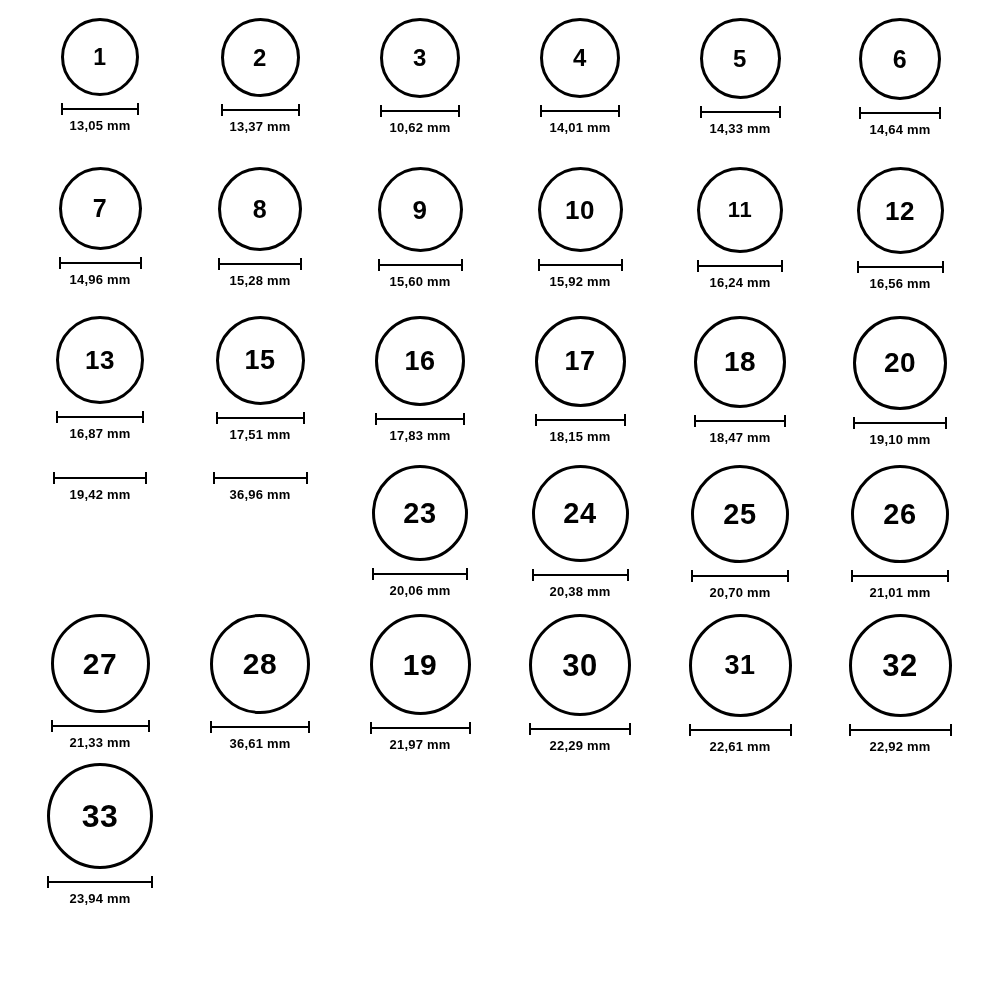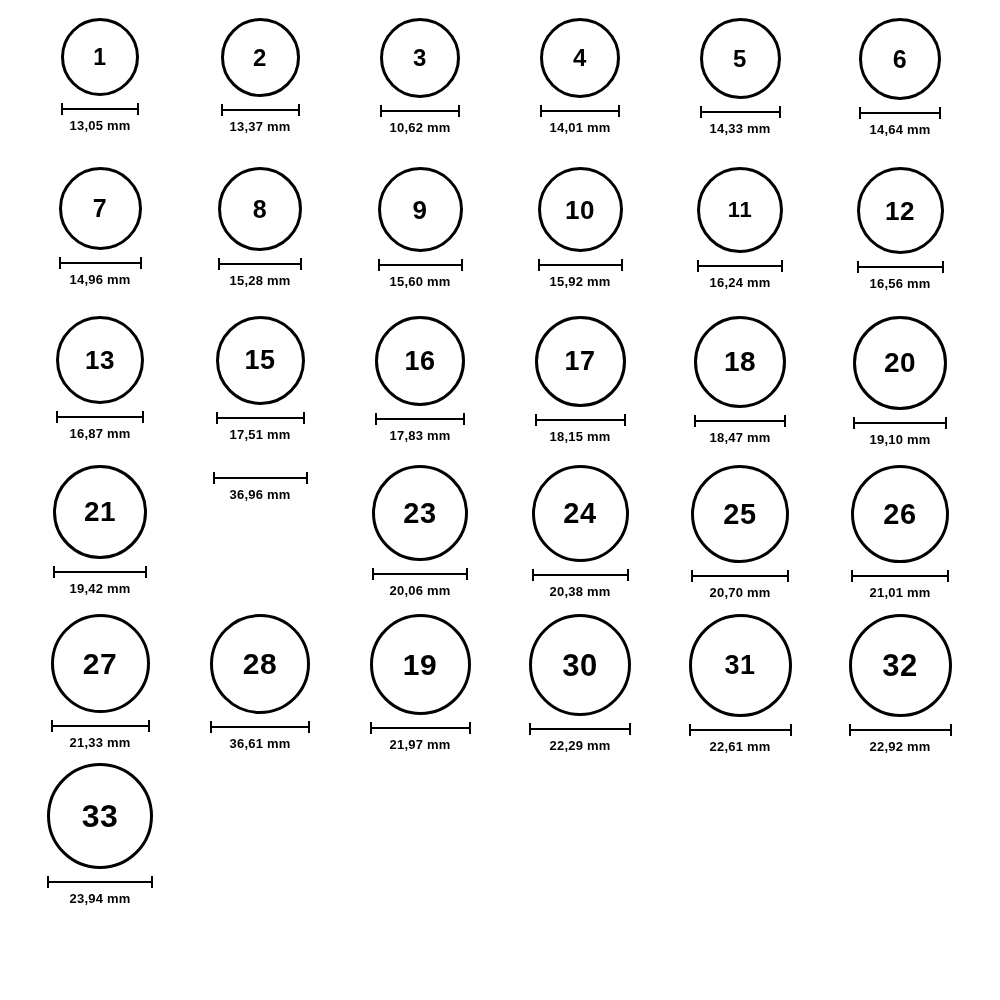--- a/index.html
+++ b/index.html
@@ -279,23 +279,20 @@
           <span class="ring-number" style="font-size: 28px;">20</span>
         </div>
         <div class="measure" style="width: 94px;">
           <div class="bar"></div>
           <div class="cap left"></div>
           <div class="cap right"></div>
         </div>
         <div class="mm-label">19,10 mm</div>
       </div>
       <div class="size-cell">
-        <div class="ring-circle" style="width: 94px; height: 94px;">
-          <span class="ring-number" style="font-size: 28px;">21</span>
-        </div>
         <div class="measure" style="width: 94px;">
           <div class="bar"></div>
           <div class="cap left"></div>
           <div class="cap right"></div>
         </div>
         <div class="mm-label">19,42 mm</div>
       </div>
       <div class="size-cell">
         <div class="measure" style="width: 95px;">
           <div class="bar"></div>

